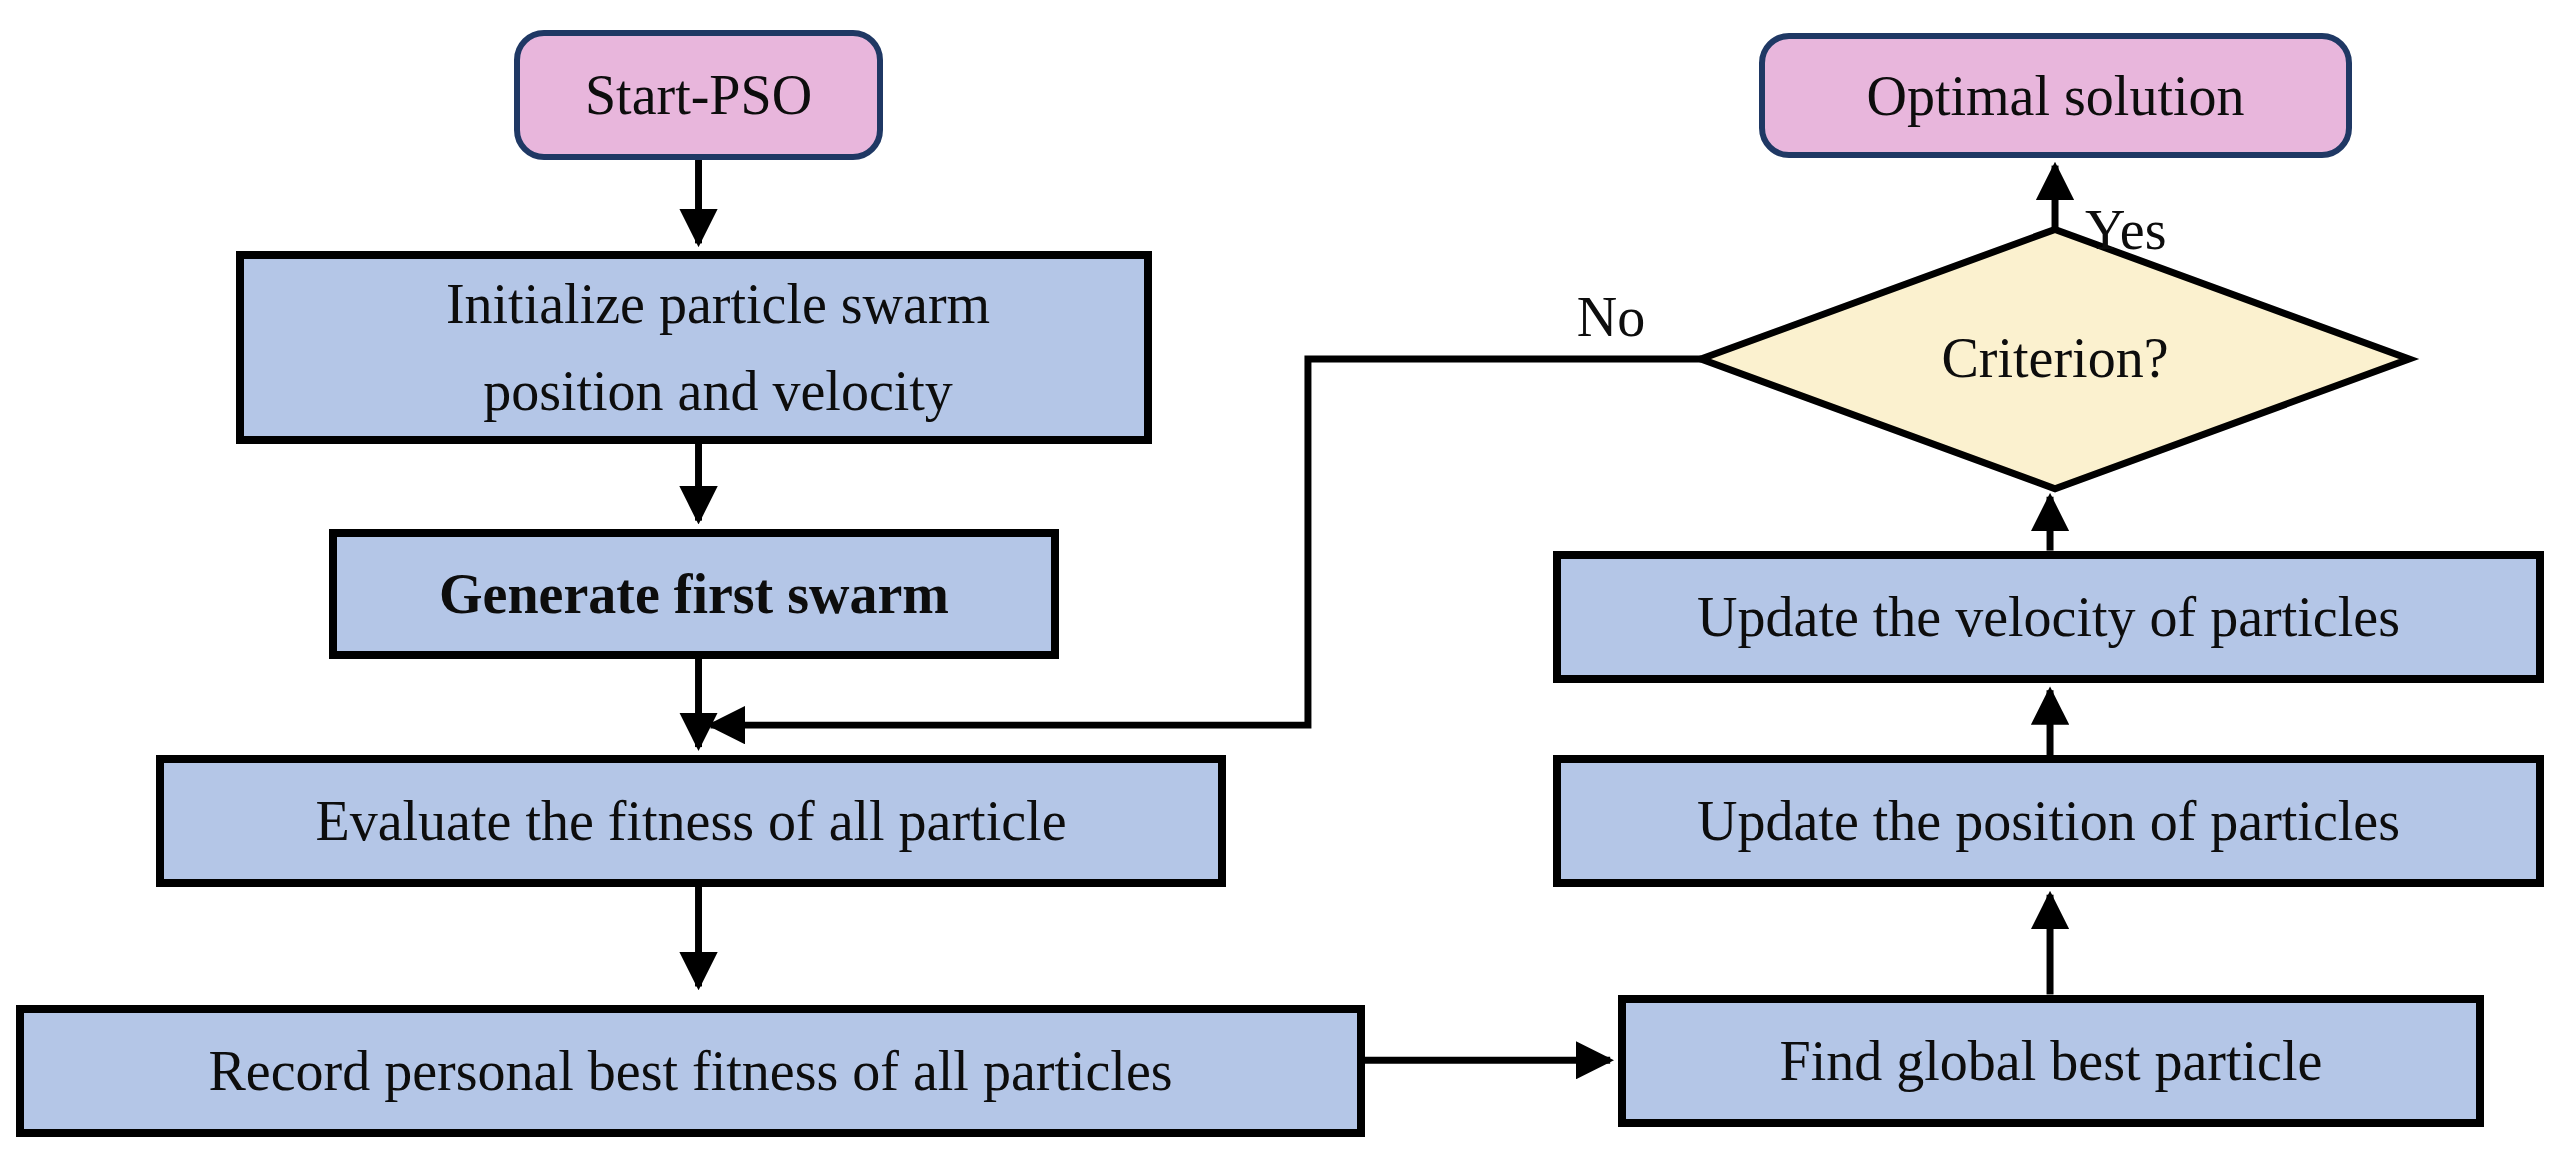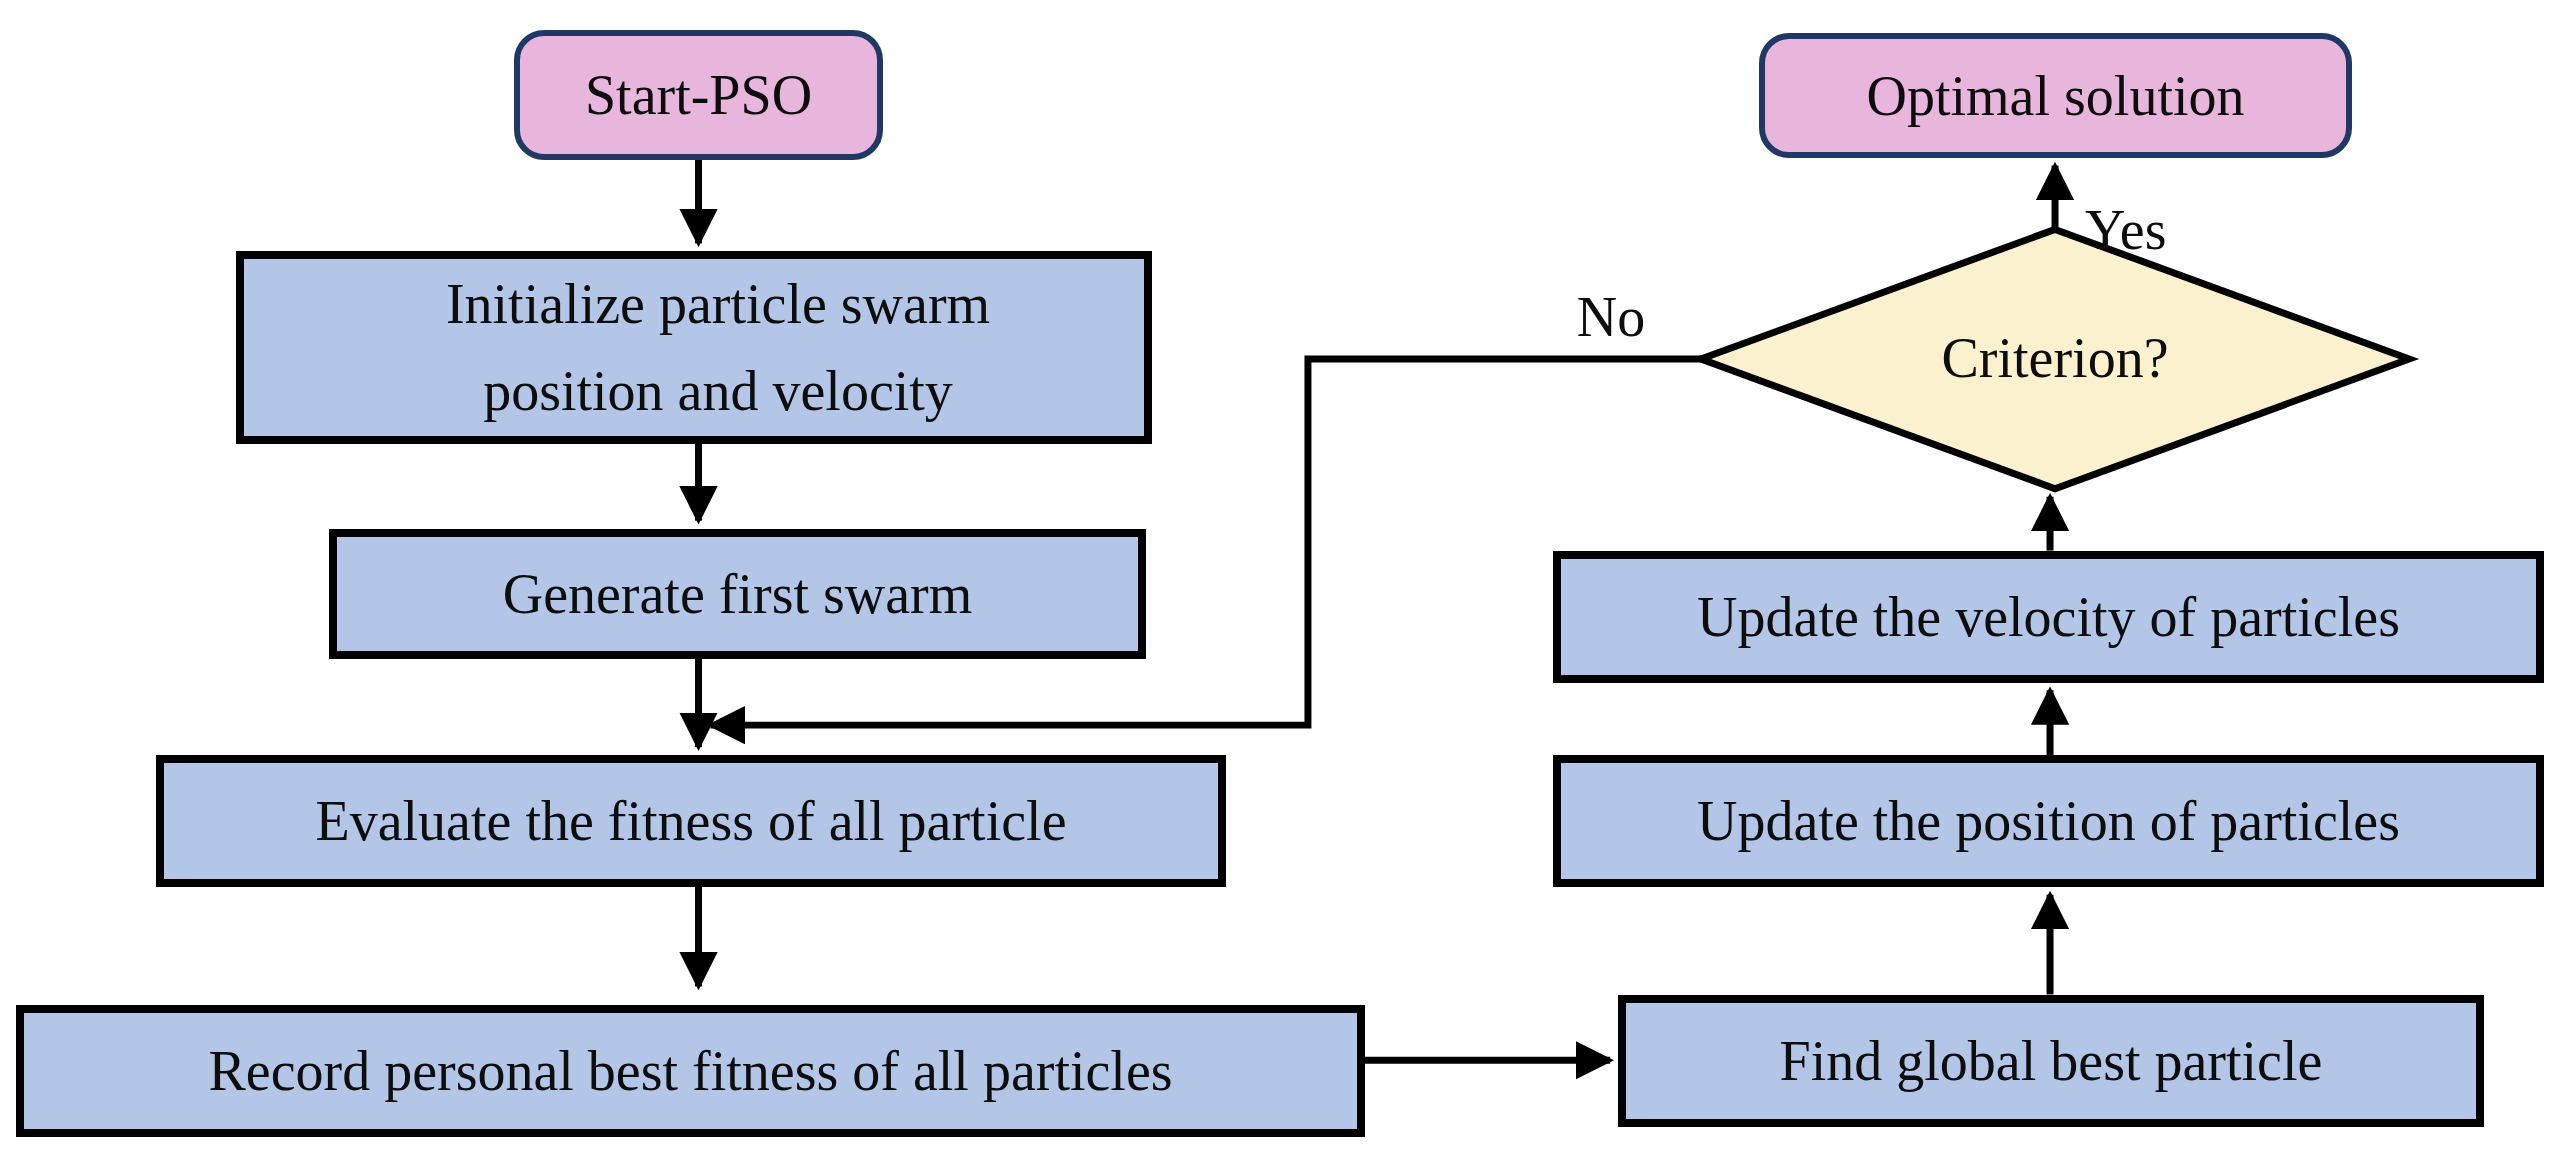--- a/index.html
+++ b/index.html
@@ -83,21 +83,21 @@
 
   <div class="node terminal" style="left:514px;top:30px;width:369px;height:130px;">
     <span>Start-PSO</span>
   </div>
 
   <div class="node process multiline" style="left:236px;top:251px;width:916px;height:193px;padding-left:48px;">
     <span>Initialize particle swarm</span>
     <span>position and velocity</span>
   </div>
 
-  <div class="node process" style="left:329px;top:529px;width:817px;height:130px;">
+  <div class="node process" style="left:329px;top:529px;width:730px;height:130px;font-weight:bold;">
     <span>Generate first swarm</span>
   </div>
 
   <div class="node process" style="left:156px;top:755px;width:1070px;height:132px;">
     <span>Evaluate the fitness of all particle</span>
   </div>
 
   <div class="node process" style="left:16px;top:1005px;width:1349px;height:132px;">
     <span>Record personal best fitness of all particles</span>
   </div>

